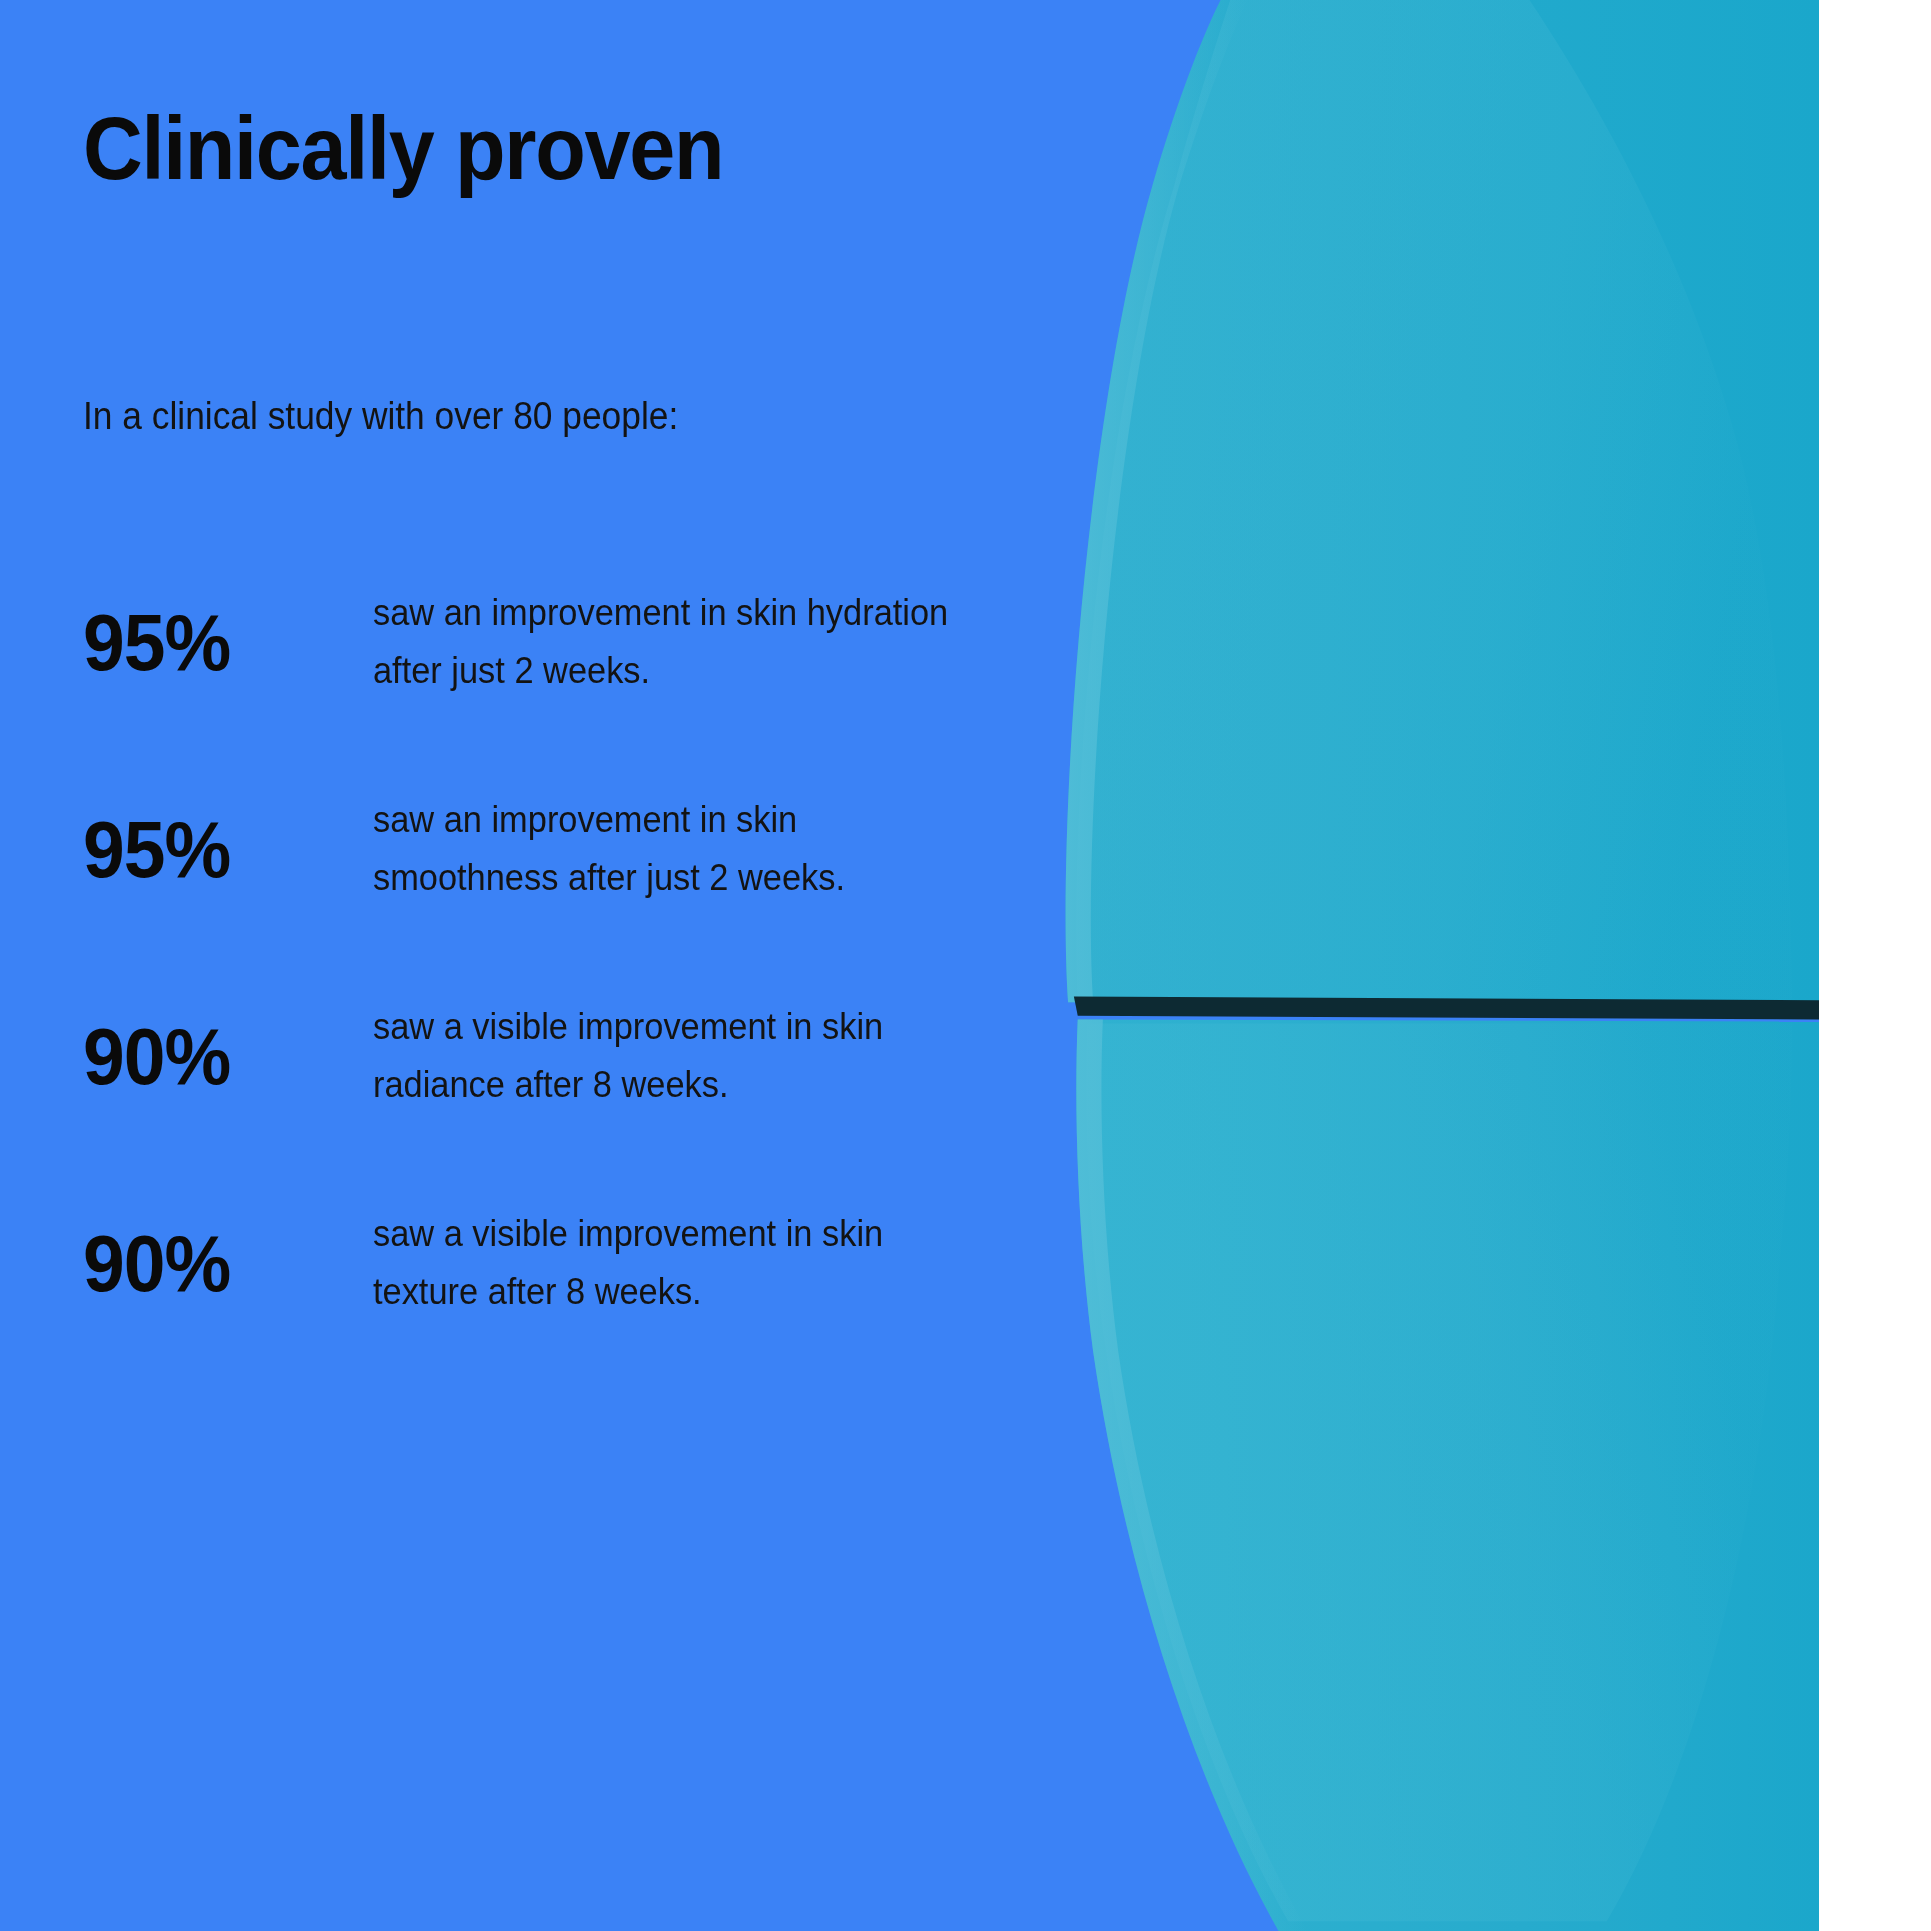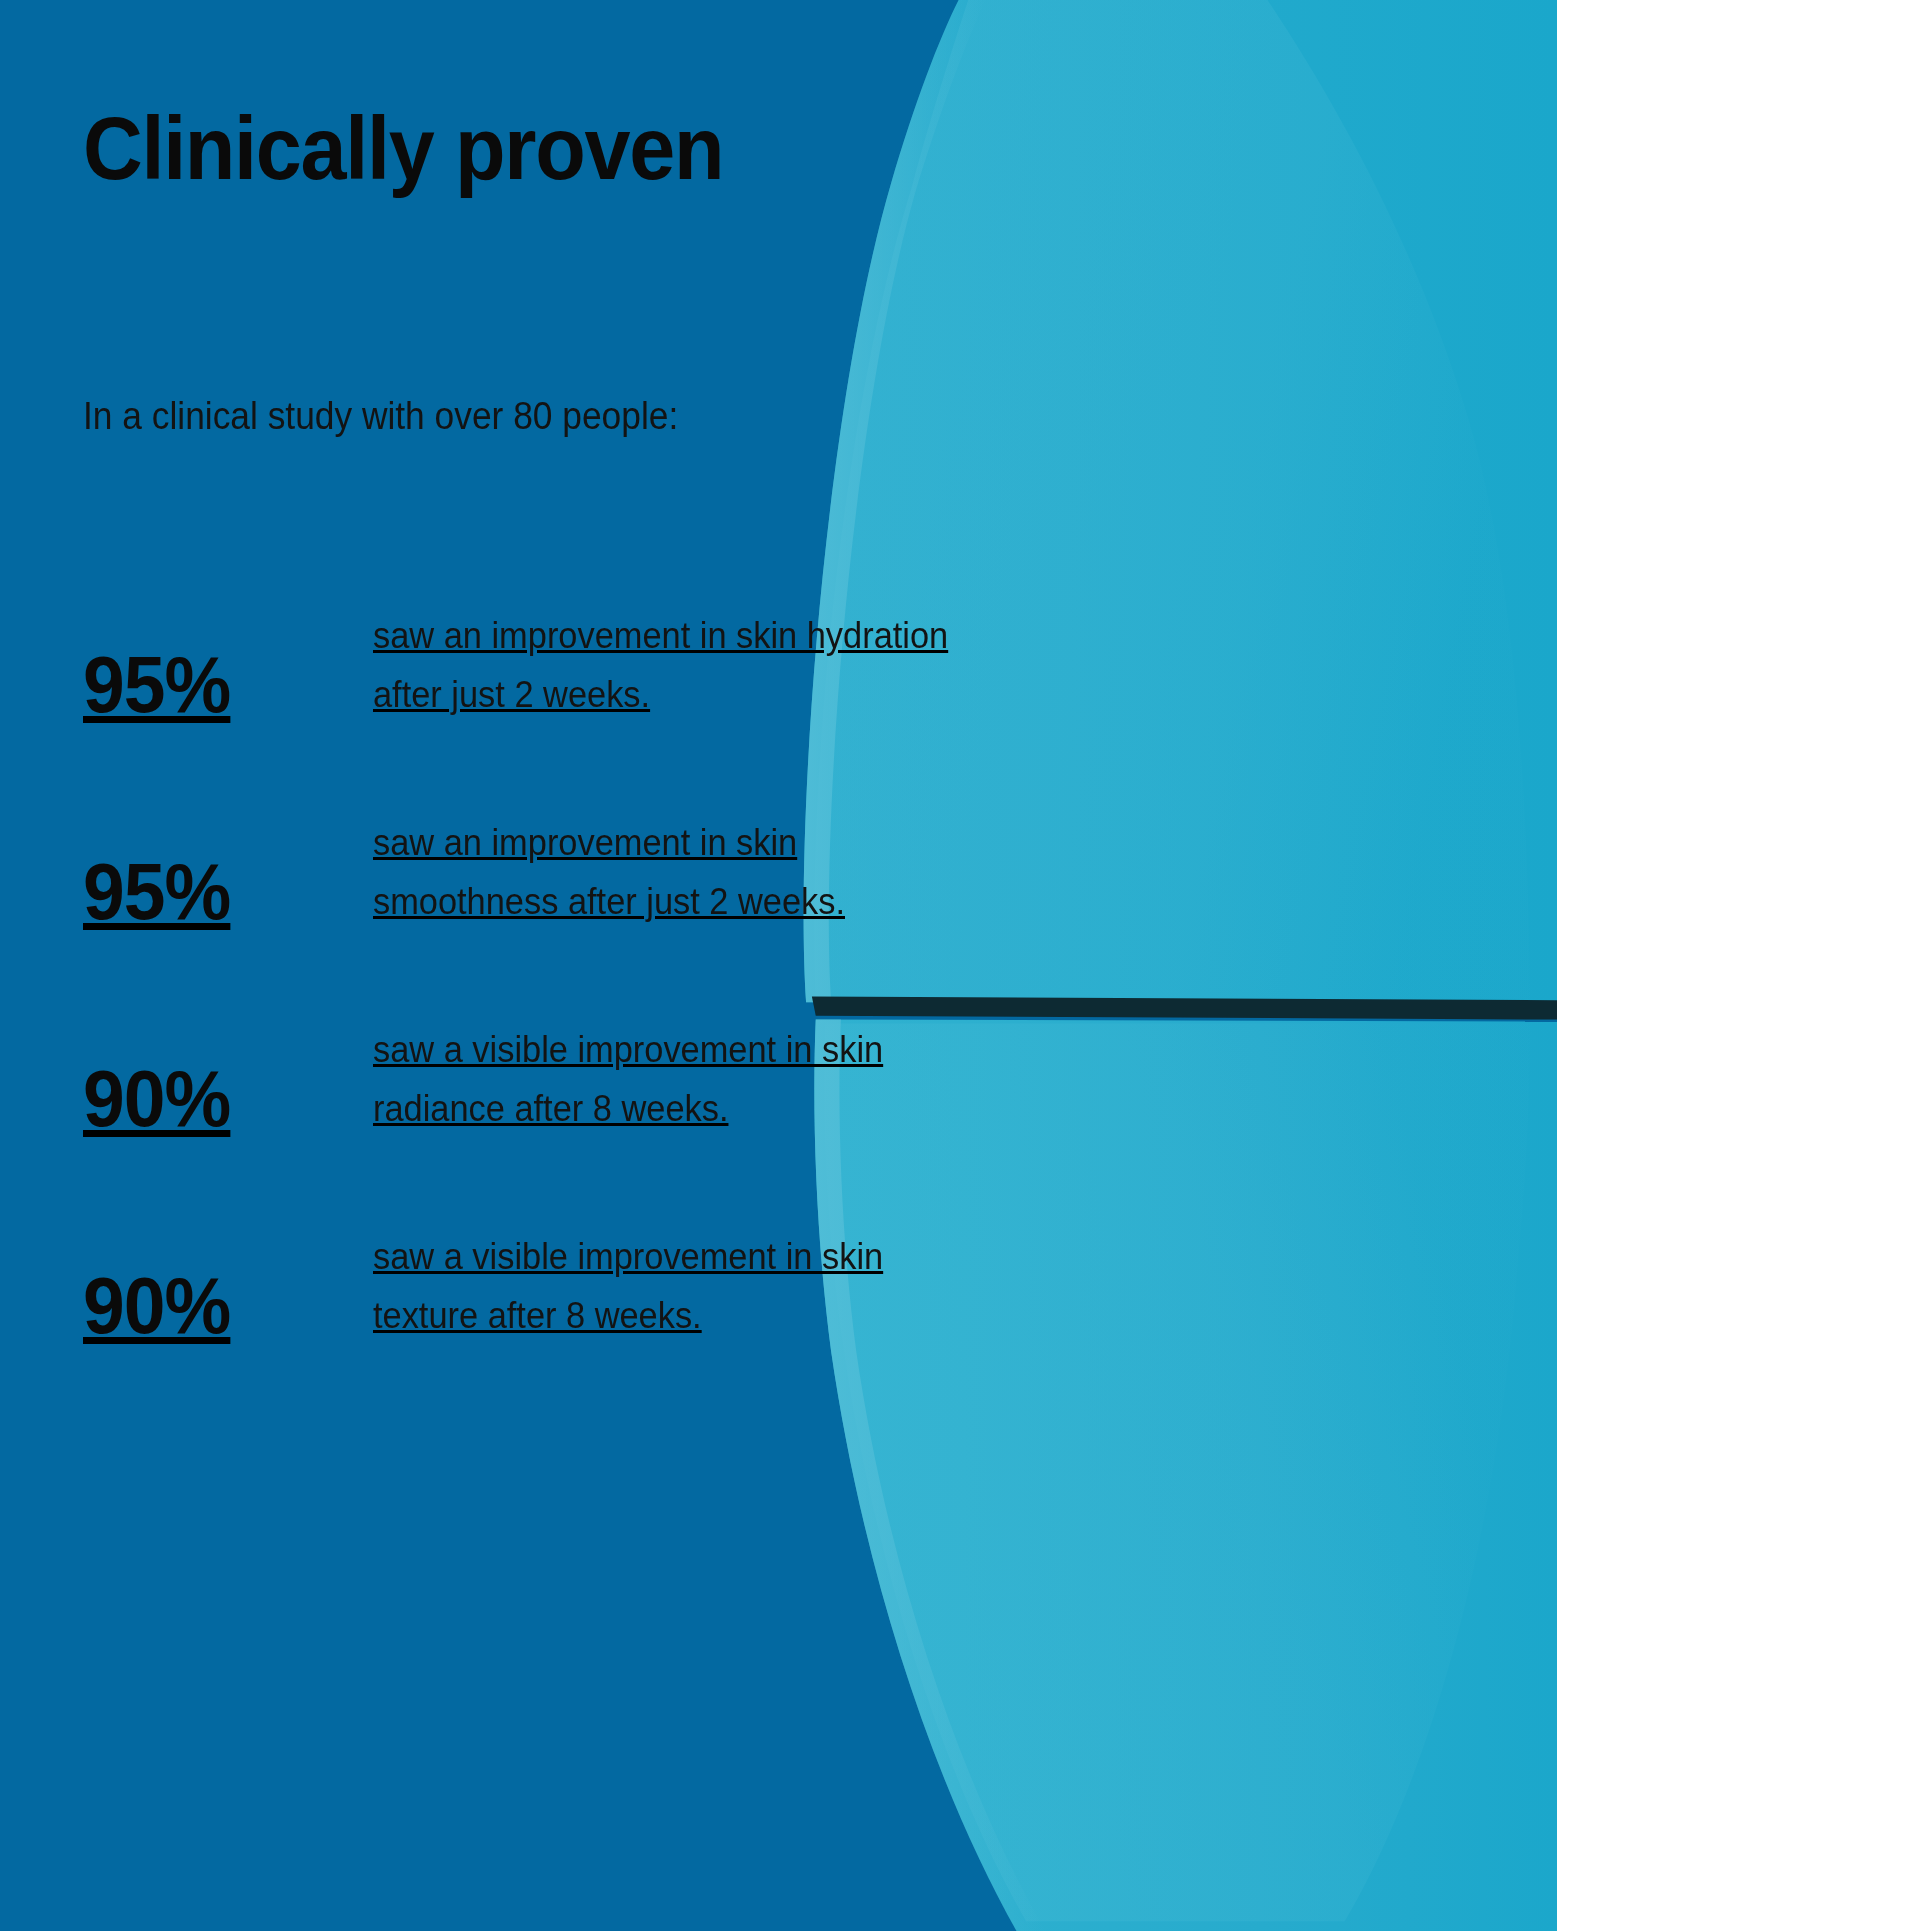--- a/index.html
+++ b/index.html
@@ -8,23 +8,23 @@
     padding: 0;
     background: #ffffff;
   }
   body {
     font-family: "Liberation Sans", sans-serif;
     -webkit-font-smoothing: antialiased;
   }
 
   .canvas {
     position: relative;
-    width: 1557px;
-    height: 1931px;
-    background: #0369a1;
+    width: 1819px;
+    height: 1931px;
+    background: #3b82f6;
     overflow: hidden;
   }
 
   
   .product-photo {
     position: absolute;
     top: 0;
     right: 0;
     width: 1081px;
     height: 1931px;
@@ -76,24 +76,23 @@
 
   .stats {
     position: absolute;
     left: 83px;
     top: 560px;
     width: 908px;
   }
 
   .stat-row {
     display: flex;
-    align-items: flex-end;
+    align-items: center;
     height: 164px;
     margin-bottom: 43px;
-    text-decoration: underline;
   }
   .stat-row:last-child { margin-bottom: 0; }
 
   .stat-value {
     flex: 0 0 290px;
     font-size: 79px;
     font-weight: 700;
     line-height: 1;
     letter-spacing: -1px;
     color: #0a0a0a;

